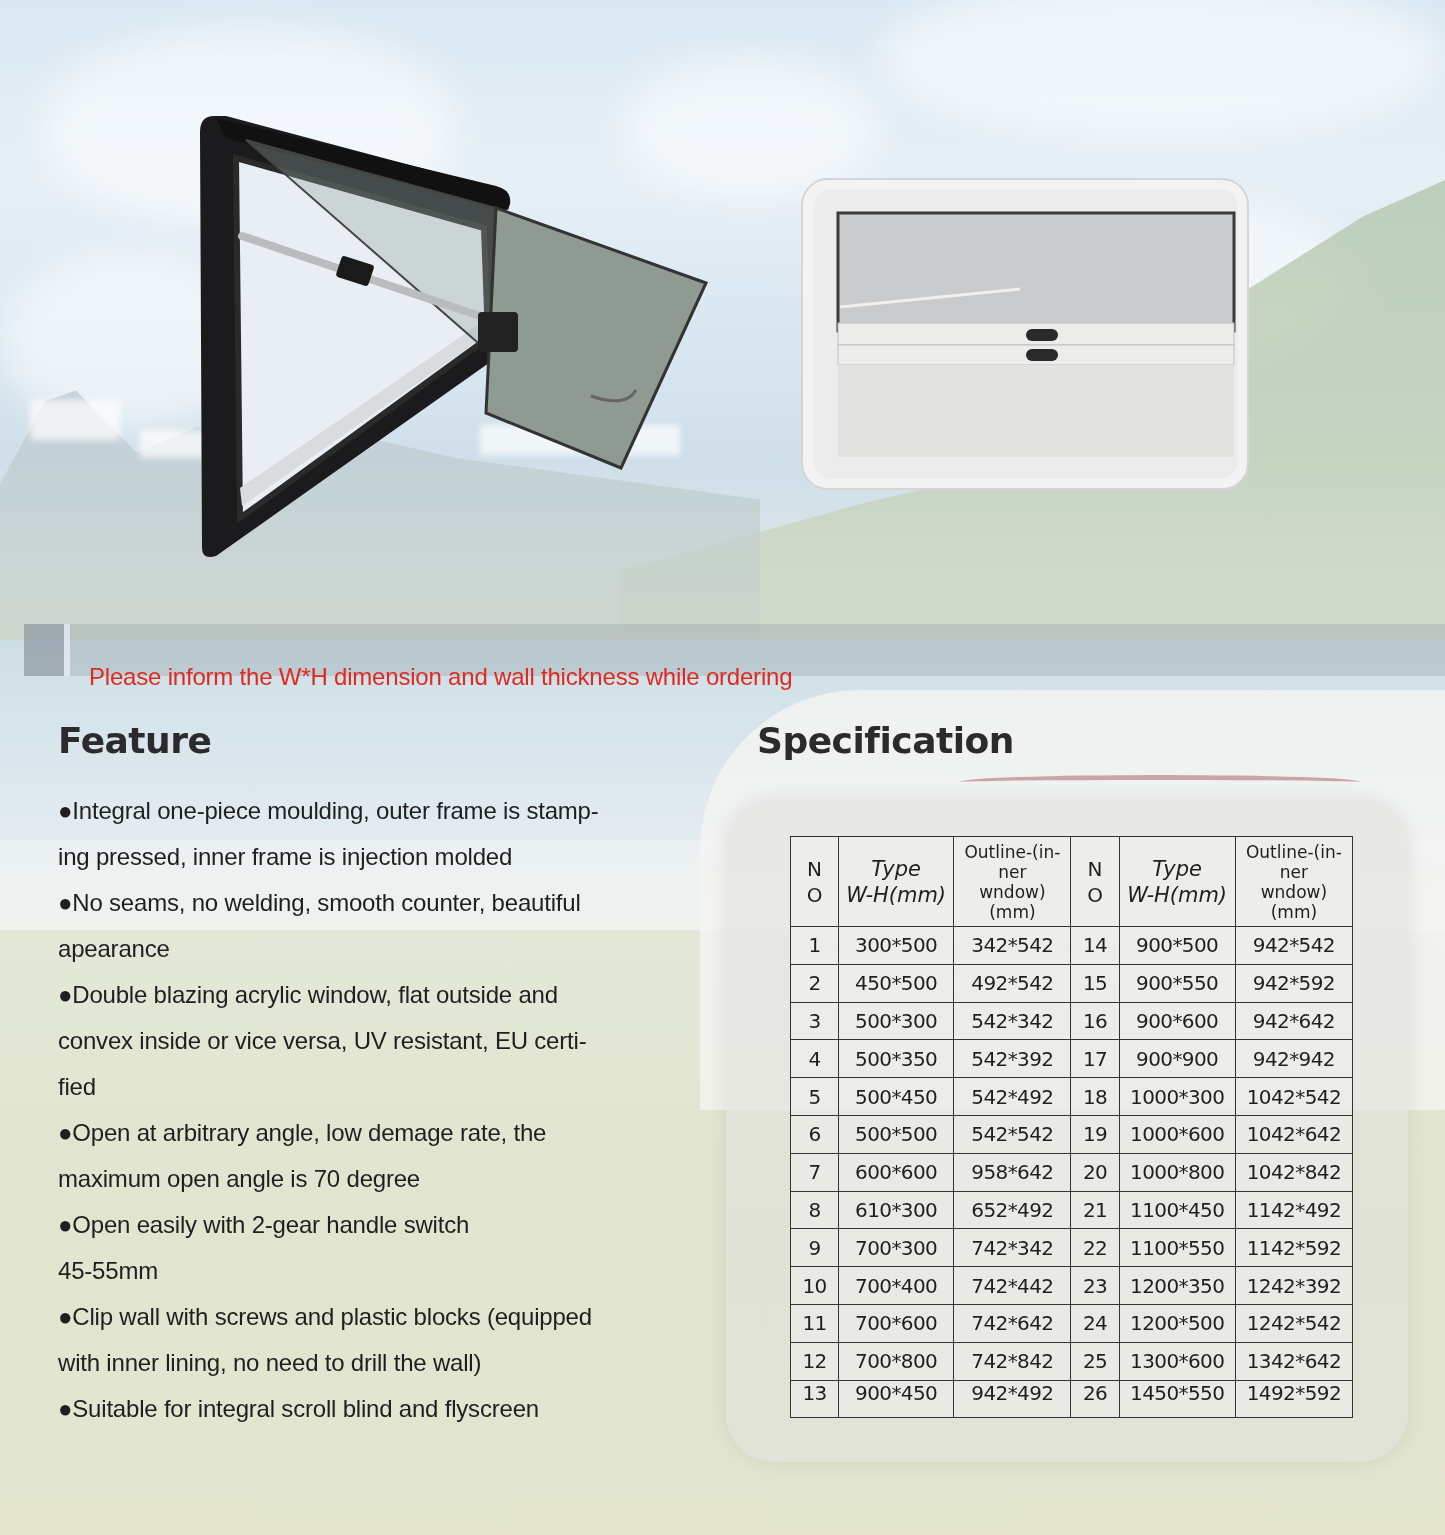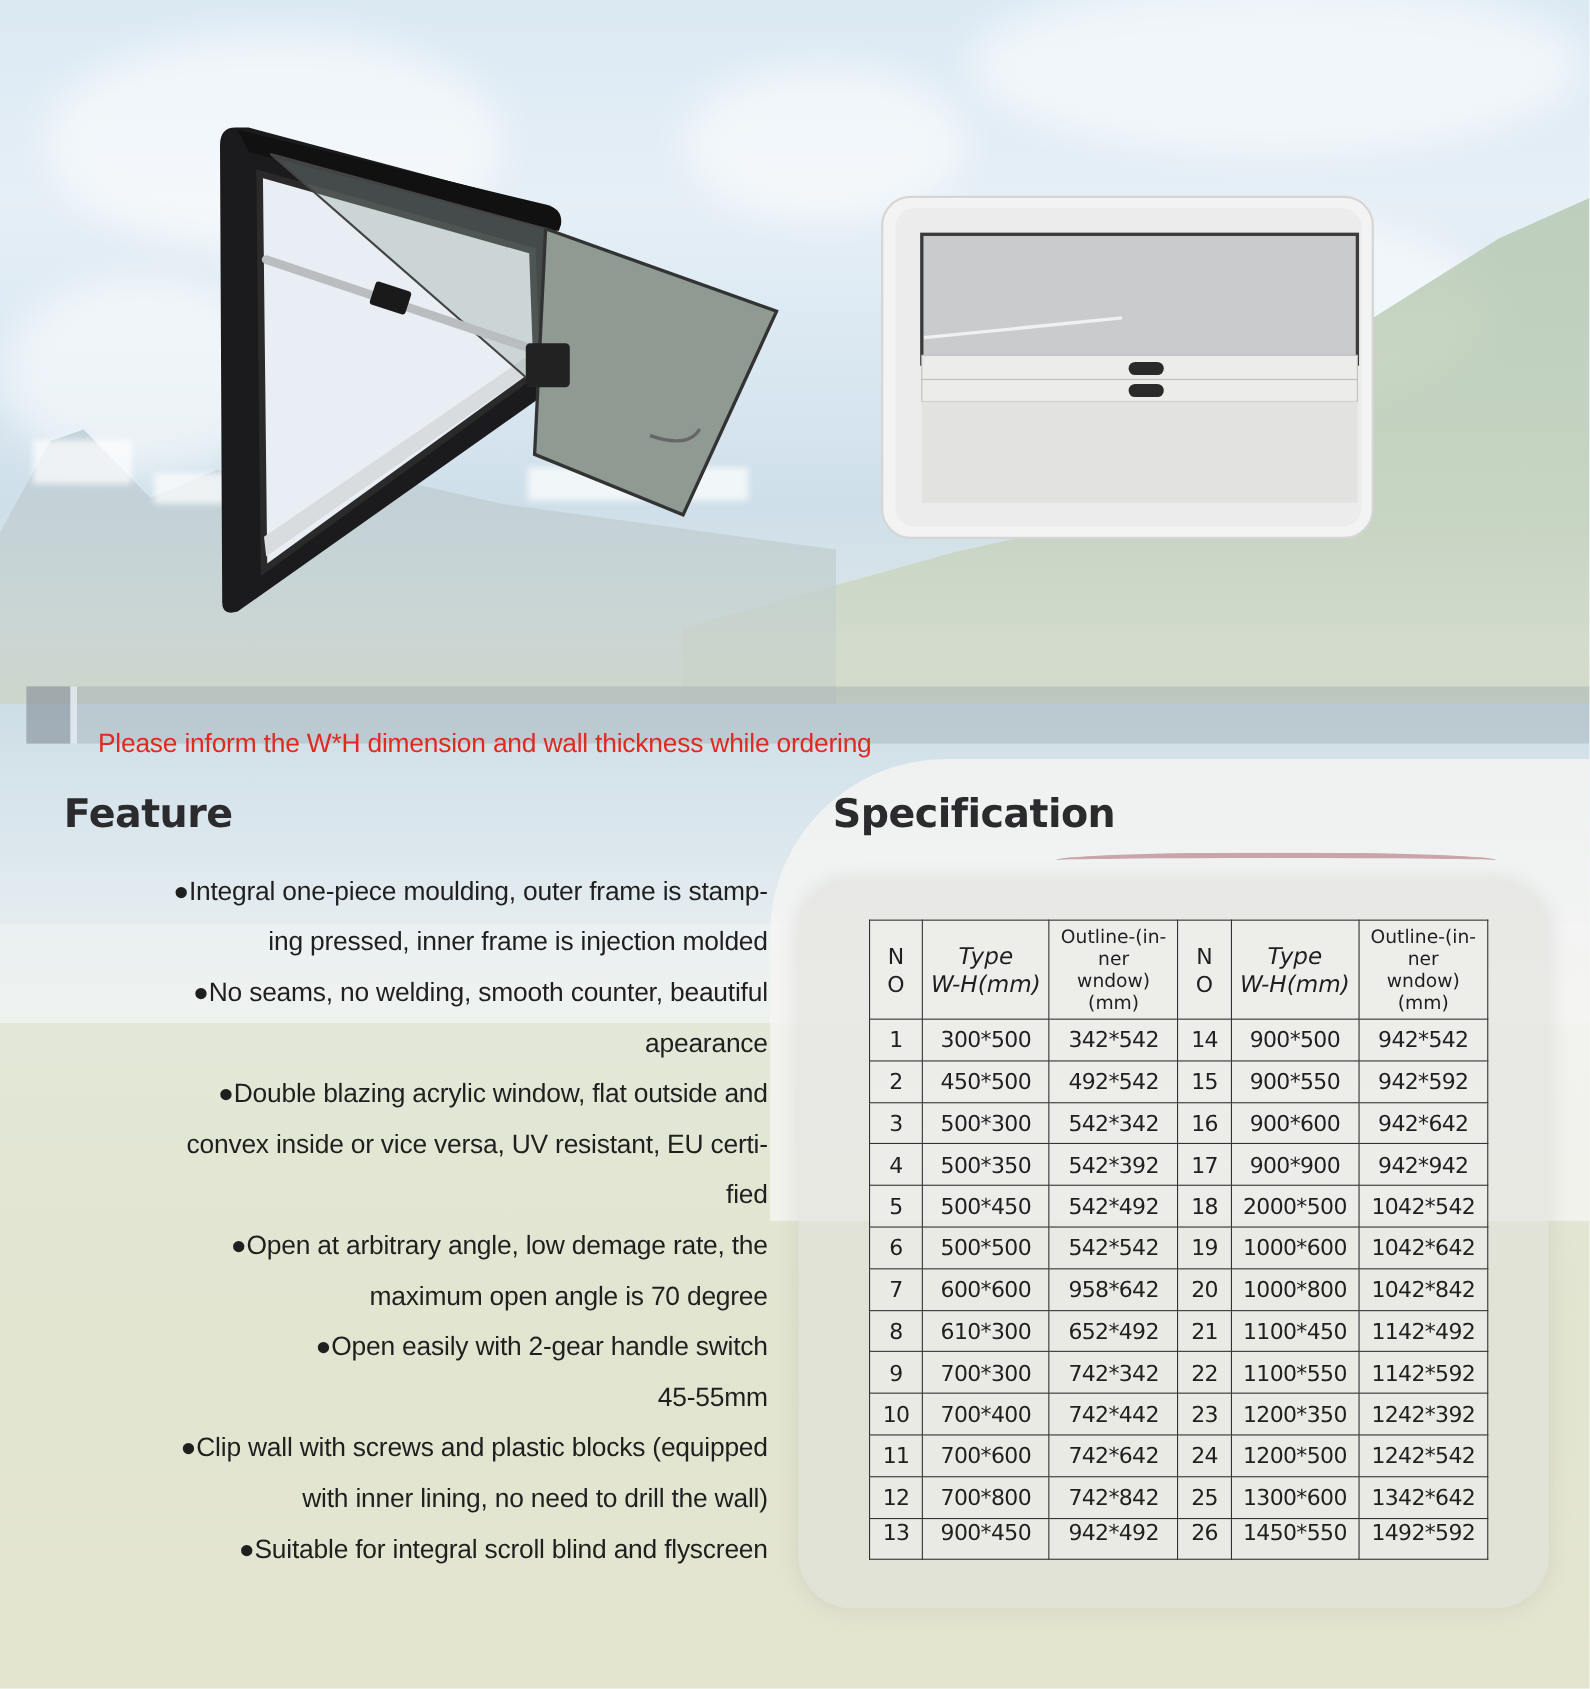--- a/index.html
+++ b/index.html
@@ -72,21 +72,21 @@
     }
     .h-feature { left: 58px; top: 720px; text-align: center; }
     .h-spec { left: 757px; top: 720px; }
 
     
     .features {
       position: absolute; left: 58px; top: 788px; width: 640px;
       font-size: 24px; line-height: 46px; color: #1f1f1f;
       font-family: "Liberation Sans", sans-serif; letter-spacing: -0.2px;
     }
-    .features li { list-style: none; text-align: right; }
+    .features li { list-style: none; }
 
     
     .spec-card {
       position: absolute; left: 726px; top: 800px; width: 682px; height: 662px;
       background: rgba(225,225,220,0.6); border-radius: 48px;
       box-shadow: 0 0 18px rgba(160,160,150,0.25);
     }
     table.spec {
       position: absolute; left: 790px; top: 836px; width: 563px;
       border-collapse: collapse;
@@ -248,21 +248,21 @@
         <td>542*392</td>
         <td>17</td>
         <td>900*900</td>
         <td>942*942</td>
       </tr>
     <tr>
         <td>5</td>
         <td>500*450</td>
         <td>542*492</td>
         <td>18</td>
-        <td>2000*500</td>
+        <td>1000*300</td>
         <td>1042*542</td>
       </tr>
     <tr>
         <td>6</td>
         <td>500*500</td>
         <td>542*542</td>
         <td>19</td>
         <td>1000*600</td>
         <td>1042*642</td>
       </tr>

